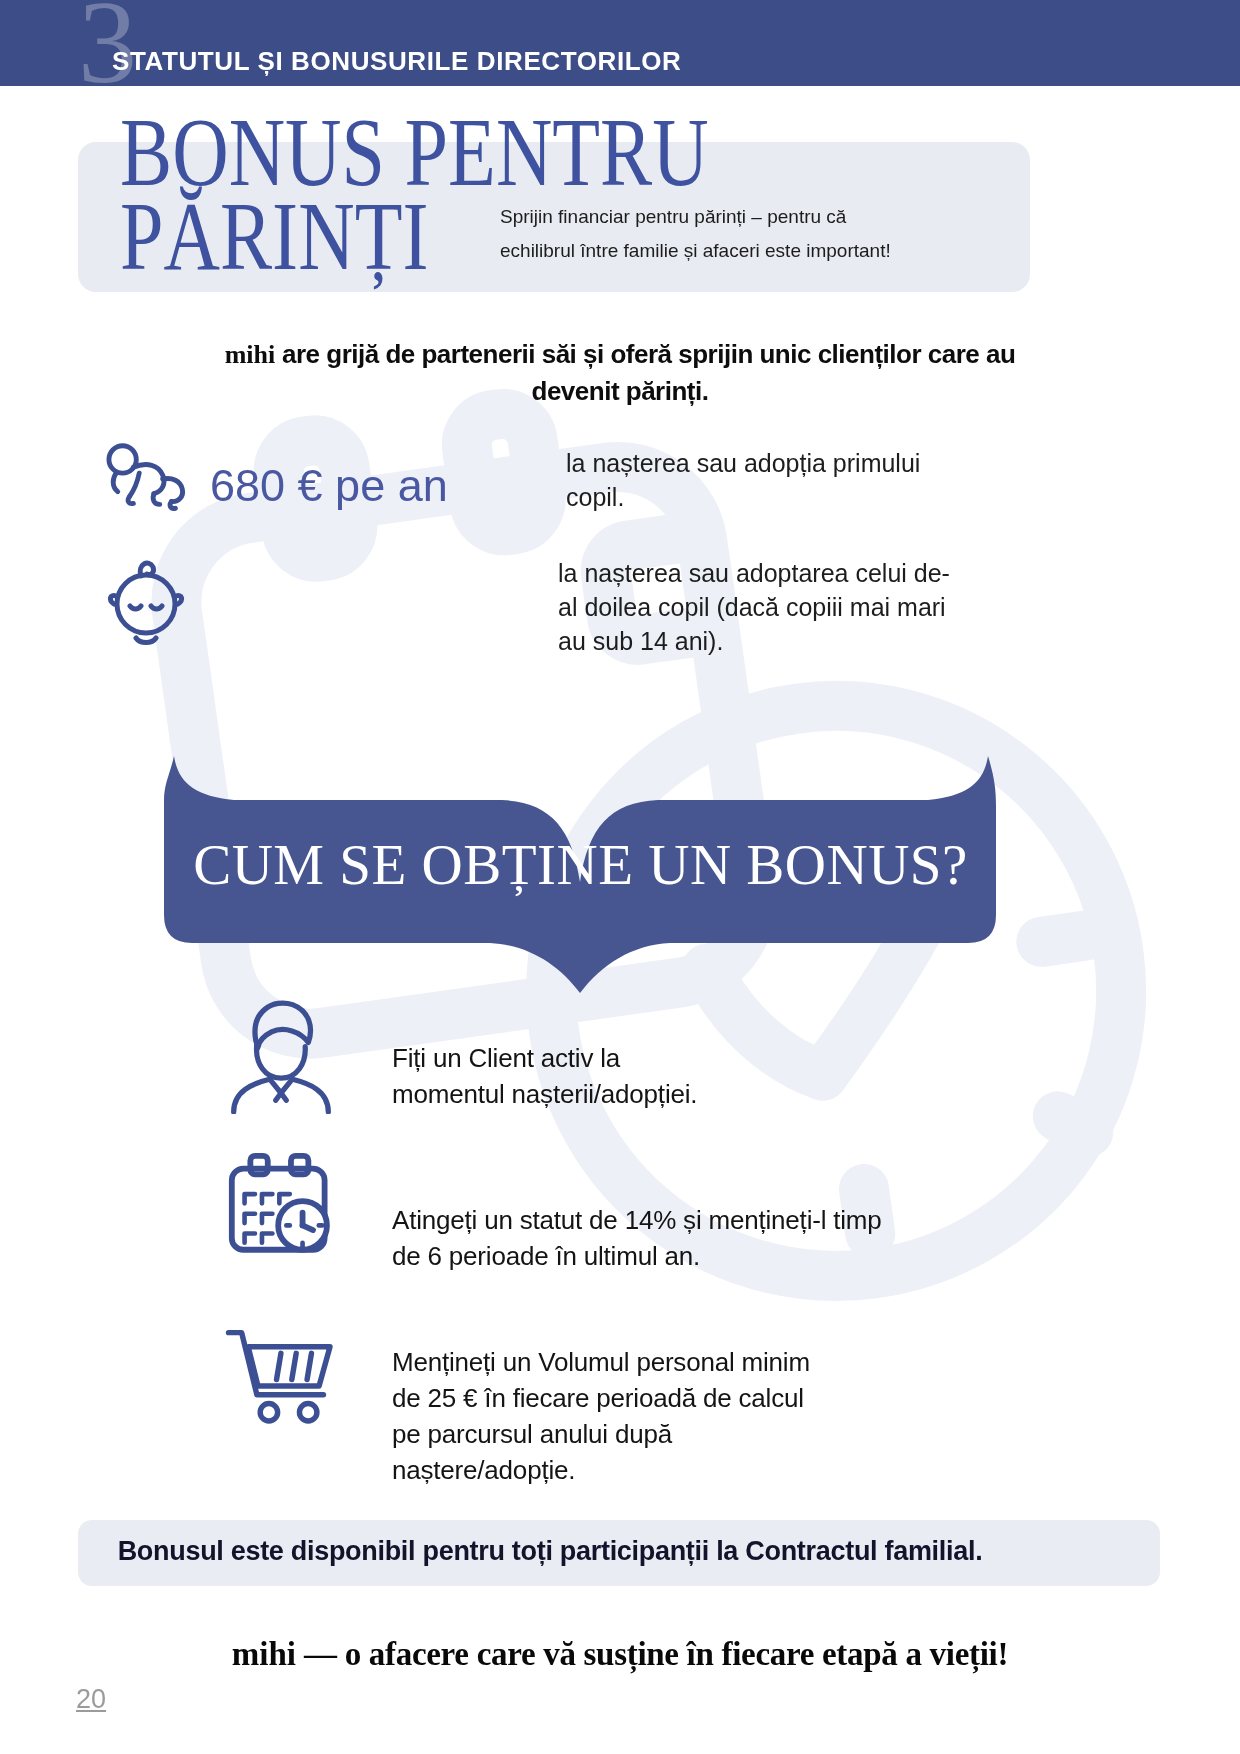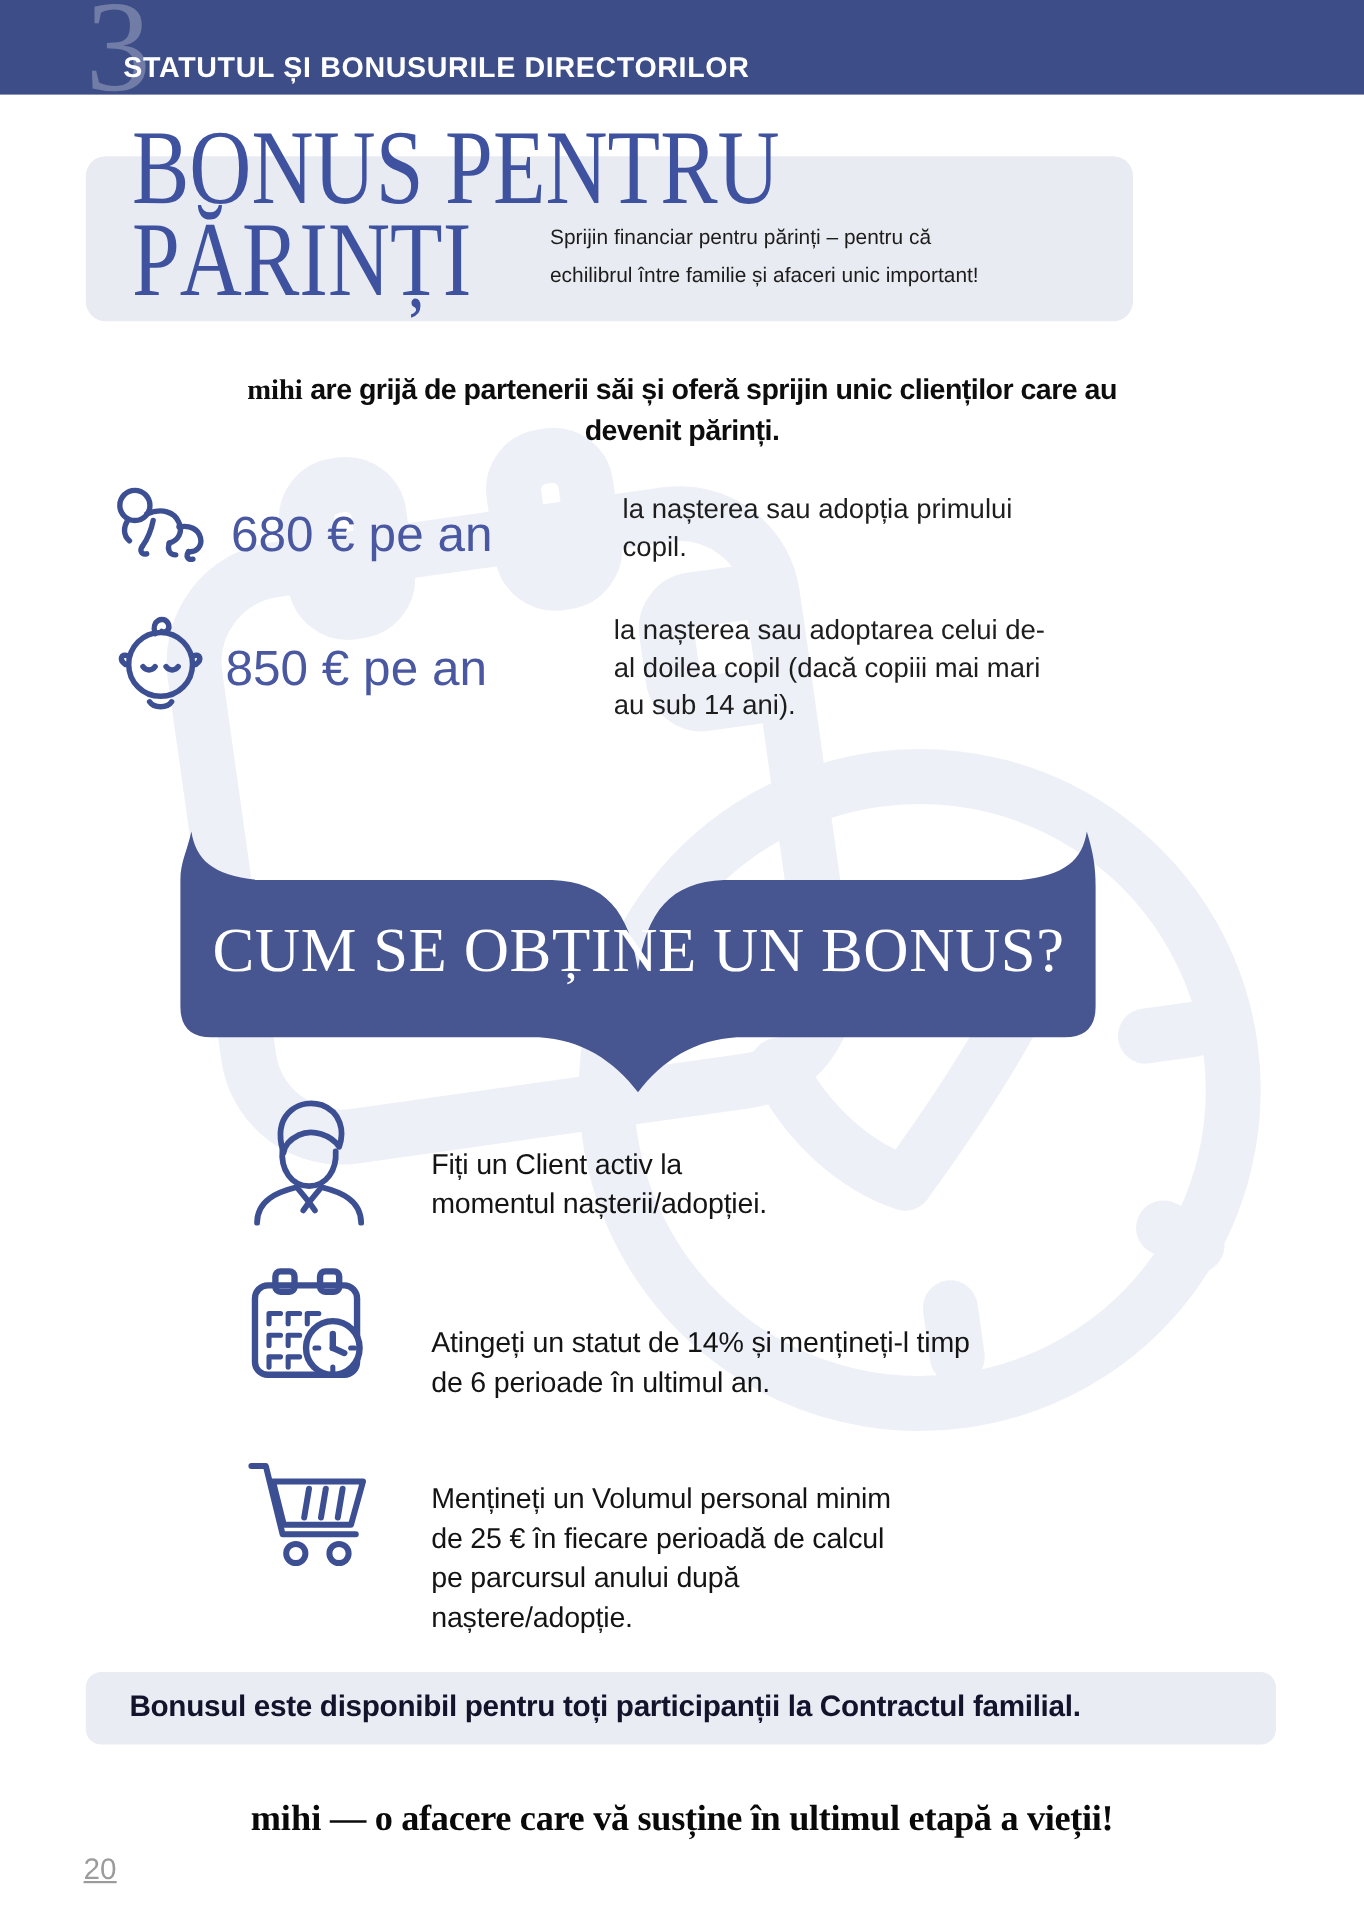--- a/index.html
+++ b/index.html
@@ -70,21 +70,21 @@
     <div class="header-title">STATUTUL ȘI BONUSURILE DIRECTORILOR</div>
   </div>
 
   <div class="hero-panel"></div>
   <div class="hero-title">
     <div>BONUS PENTRU</div>
     <div>PĂRINȚI</div>
   </div>
   <div class="hero-sub">
     <div>Sprijin financiar pentru părinți – pentru că</div>
-    <div>echilibrul între familie și afaceri unic important!</div>
+    <div>echilibrul între familie și afaceri este important!</div>
   </div>
 
   <div class="lead">
     <div><span class="brand-serif">mihi</span><span> are grijă de partenerii săi și oferă sprijin unic clienților care au</span></div>
     <div>devenit părinți.</div>
   </div>
 
   <div class="benefit-icon" style="left:100px;top:436px;">
     <svg width="98" height="86" viewBox="0 0 100 88" fill="none" stroke="#3d4f93" stroke-width="5" stroke-linecap="round" stroke-linejoin="round">
       <circle cx="23" cy="24" r="14"></circle>
@@ -104,21 +104,20 @@
     <svg width="92" height="96" viewBox="0 0 92 96" fill="none" stroke="#3d4f93" stroke-width="5" stroke-linecap="round" stroke-linejoin="round">
       <circle cx="46" cy="52" r="29"></circle>
       <path d="M41 24 C37 12 49 7 53 15 C55 20 51 24 47 22"></path>
       <path d="M30 54 C33 58 38 58 41 54"></path>
       <path d="M51 54 C54 58 59 58 62 54"></path>
       <path d="M16 44 C10 42 8 48 14 52"></path>
       <path d="M76 44 C82 42 84 48 78 52"></path>
       <path d="M36 86 C40 92 52 92 56 86"></path>
     </svg>
   </div>
-  <div class="benefit-amount" style="left:205px;top:582px;">850 € pe an</div>
   <div class="benefit-desc" style="left:558px;top:556px;width:400px;">la nașterea sau adoptarea celui de-al doilea copil (dacă copiii mai mari au sub 14 ani).</div>
 
   <div class="banner-svg">
     <svg width="845" height="262" viewBox="0 0 845 262">
       <path fill="#475690" d="M16,20 C20,46 36,60 76,64 L344,64 C392,66 414,92 422,146
         C430,92 452,66 500,64 L770,64 C810,60 826,46 830,20
         C836,40 838,52 838,70 L838,179 Q838,207 810,207 L512,207
         C474,209 444,228 422,257 C400,228 370,209 332,207 L34,207
         Q6,207 6,179 L6,64 C6,48 12,38 16,20 Z"></path>
     </svg>
@@ -170,17 +169,17 @@
       <path d="M82 32 L78 56"></path>
       <circle cx="43" cy="86" r="8"></circle>
       <circle cx="79" cy="86" r="8"></circle>
     </svg>
   </div>
   <div class="step-text" style="left:392px;top:1344px;width:440px;">Mențineți un Volumul personal minim de 25 € în fiecare perioadă de calcul pe parcursul anului după naștere/adopție.</div>
 
   <div class="note-bar"></div>
   <div class="note-text">Bonusul este disponibil pentru toți participanții la Contractul familial.</div>
 
-  <div class="slogan"><span class="brand-serif">mihi</span><span> — o afacere care vă susține în ultimul etapă a vieții!</span></div>
+  <div class="slogan"><span class="brand-serif">mihi</span><span> — o afacere care vă susține în fiecare etapă a vieții!</span></div>
 
   <div class="page-num">20</div>
 
 </div>
 
 </body></html>

